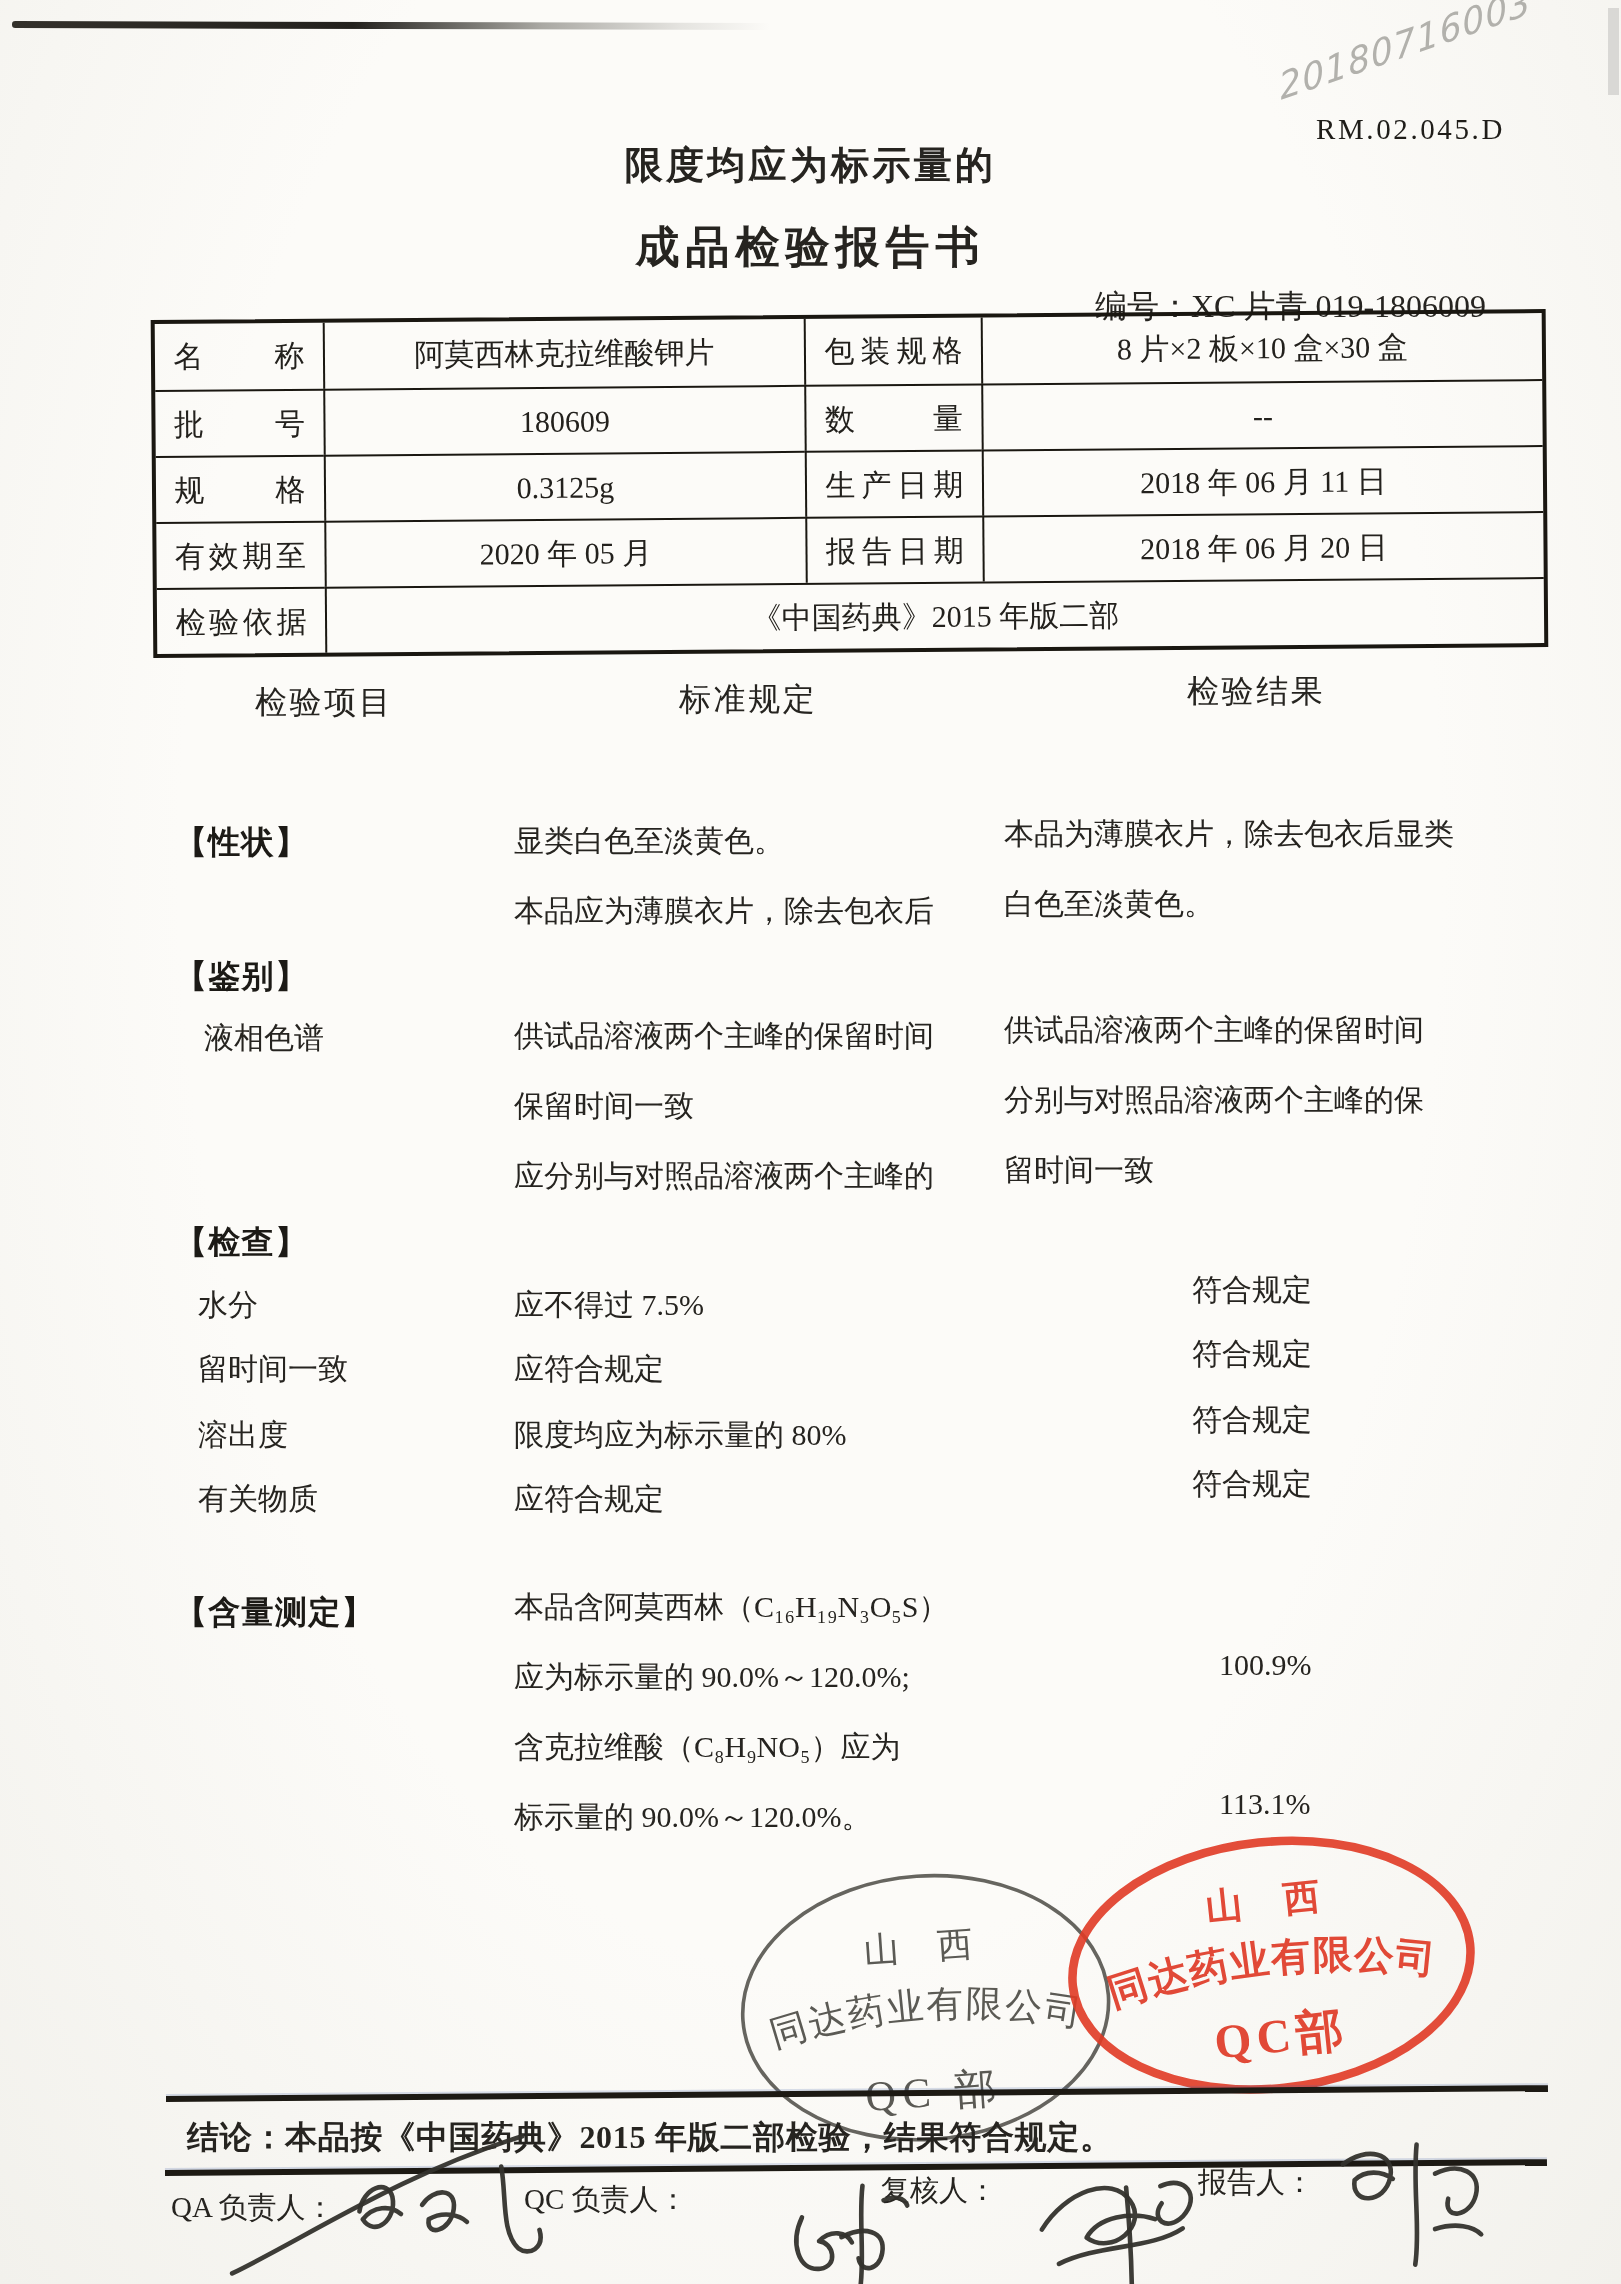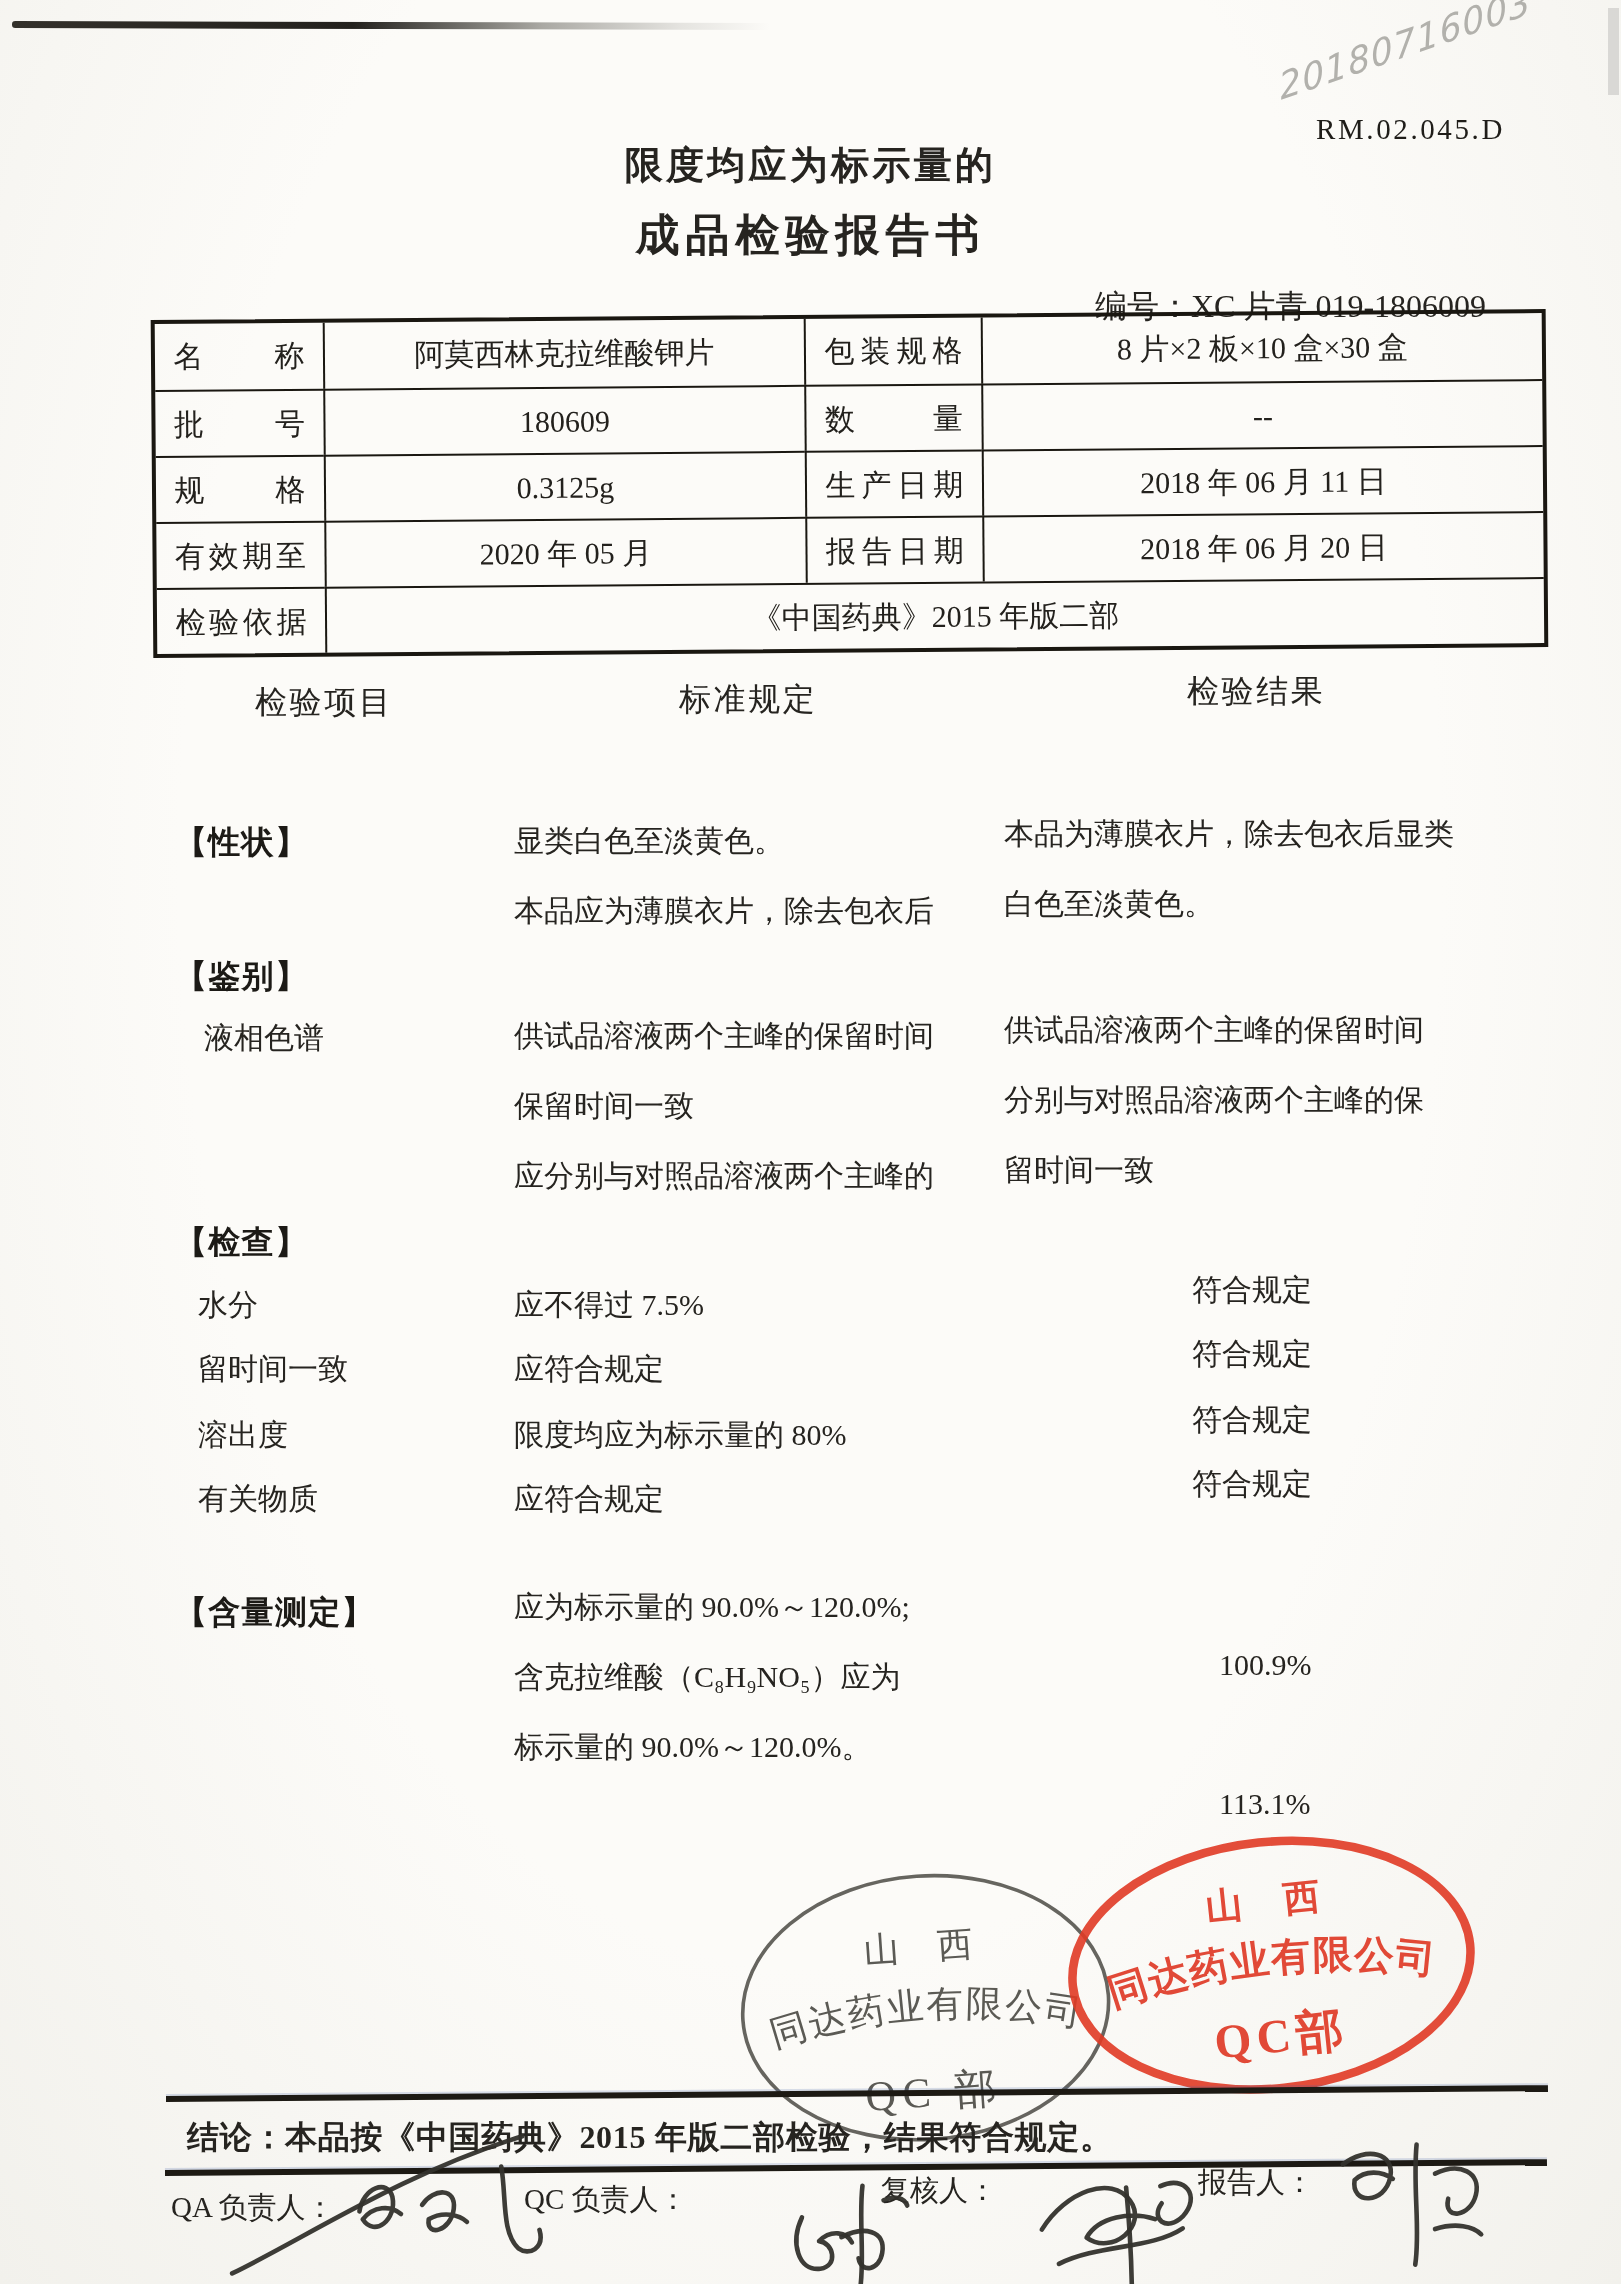--- a/index.html
+++ b/index.html
@@ -13,21 +13,21 @@
   .smear1{left:12px;top:22.4px;width:758px;height:7.3px;border-radius:3.3px;
     background:linear-gradient(90deg,#34312b 0%,#23211d 45%,rgba(70,68,60,.45) 70%,rgba(120,118,110,.18) 88%,transparent 100%);
     transform:rotate(.15deg);}
   .smudge{right:2px;top:8px;width:11.2px;height:87px;background:#cfcecb;opacity:.75;}
   
   .hand-no{left:1273px;top:28px;width:237px;font-size:36px;color:#a6a5a0;
     font-style:italic;letter-spacing:1.3px;transform:rotate(-19deg) skewX(-12deg);
     font-family:"DejaVu Sans",sans-serif;opacity:.85;white-space:nowrap;}
   .doc-code{left:1316px;top:113px;font-size:29px;letter-spacing:2.6px;color:#1f1d19;white-space:nowrap;}
   .company{left:0;right:0;top:140px;text-align:center;font-size:38px;font-weight:700;letter-spacing:3.3px;margin:0;}
-  .rtitle{left:0;right:0;top:206px;text-align:center;font-size:44px;font-weight:700;letter-spacing:6px;margin:0;}
+  .rtitle{left:0;right:0;top:206px;text-align:center;font-size:44px;font-weight:700;letter-spacing:6px;margin:12px;}
   .report-no{left:1095px;top:285px;font-size:32px;white-space:nowrap;}
   
   .itable{left:152px;top:320px;width:1387px;display:grid;
     grid-template-columns:168px 481px 177px 561px;grid-auto-rows:66px;
     border:4px solid #1a1711;transform:rotate(-.45deg);transform-origin:0 50%;}
   .cell{font-size:30px;line-height:65px;white-space:nowrap;overflow:hidden;color:#23211d;}
   .lbl{padding:0 18.5px;text-align:justify;text-align-last:justify;}
   .val{text-align:center;}
   .bl{border-left:2.6px solid #1a1711;}
   .bt{border-top:2.6px solid #1a1711;}
@@ -125,20 +125,21 @@
   <div class="abs item" style="left:198px;top:1415px">溶出度</div>
   <div class="abs item" style="left:514px;top:1415px">限度均应为标示量的 80%</div>
   <div class="abs res" style="left:1192px;top:1400px">符合规定</div>
 
   <div class="abs item" style="left:198px;top:1479px">有关物质</div>
   <div class="abs item" style="left:514px;top:1479px">应符合规定</div>
   <div class="abs res" style="left:1192px;top:1464px">符合规定</div>
 
   <div class="abs h" style="left:175px;top:1591px">【含量测定】</div>
   <div class="abs lines" style="left:514px;top:1572px">
+    <div>本品含阿莫西林（C₁₆H₁₉N₃O₅S）</div>
     <div>应为标示量的 90.0%～120.0%;</div>
     <div>含克拉维酸（C₈H₉NO₅）应为</div>
     <div>标示量的 90.0%～120.0%。</div>
   </div>
   <div class="abs res" style="left:1219px;top:1648px">100.9%</div>
   <div class="abs res" style="left:1219px;top:1787px">113.1%</div>
 
   <svg class="abs" style="left:733px;top:1868px;transform:rotate(-4deg)" width="386" height="280" viewBox="0 0 585 425">
     <defs>
         <path id="arcB" d="M40,262 Q292,192 545,262"></path>

